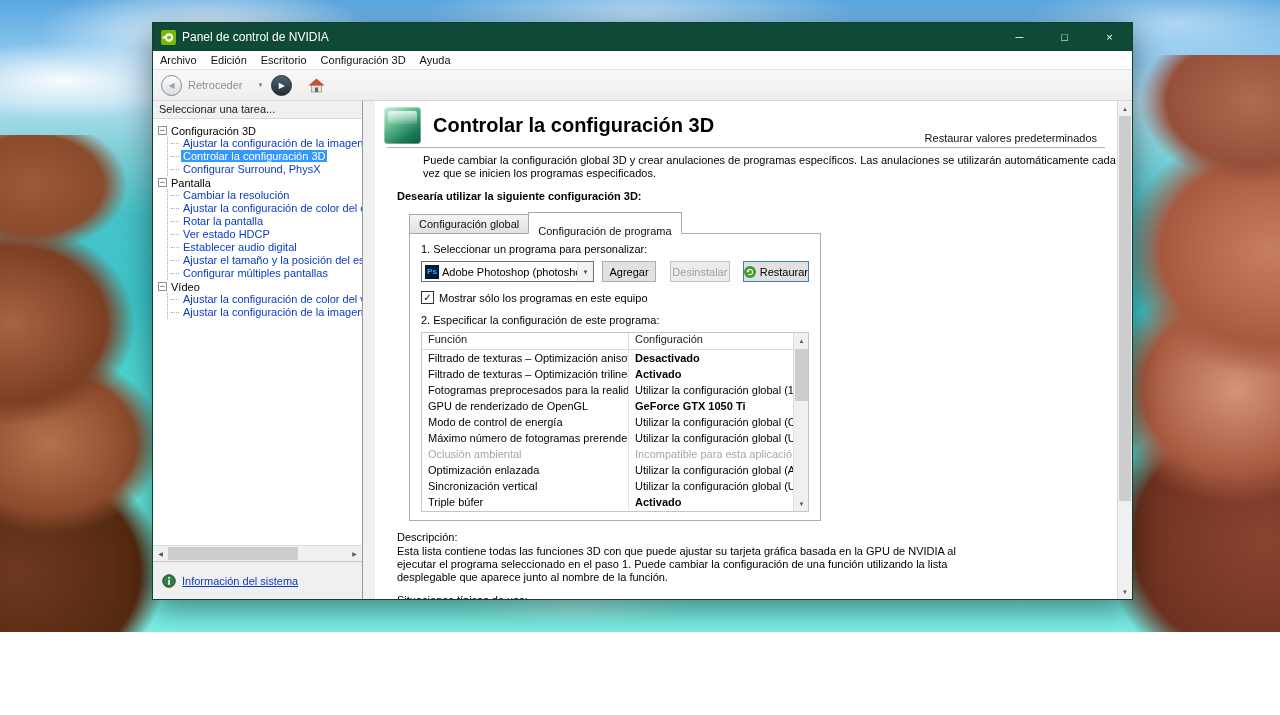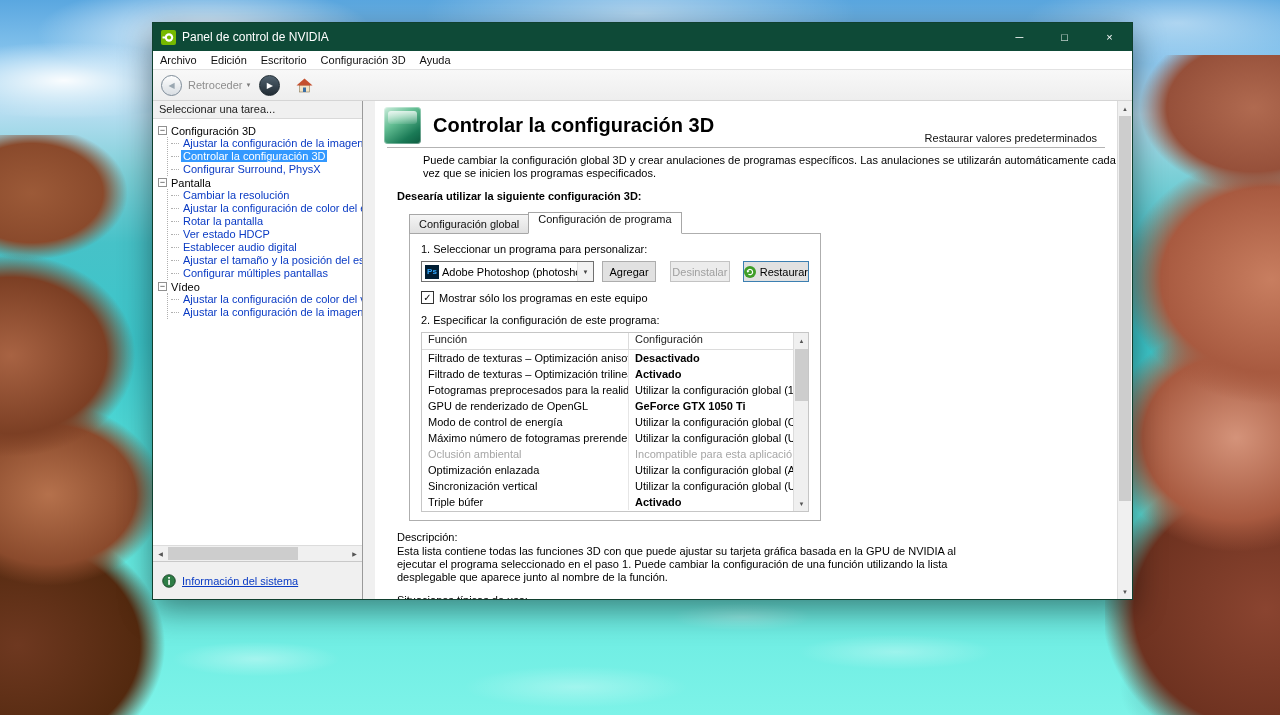--- a/index.html
+++ b/index.html
@@ -1,19 +1,19 @@
 <!DOCTYPE html>
 <html><head>
 <meta charset="utf-8">
 <style>
   * { margin:0; padding:0; box-sizing:border-box; }
   html,body { width:1280px; height:715px; overflow:hidden; font-family:"Liberation Sans", sans-serif; }
 
   
-  .desktop { position:relative; width:1280px; height:715px; overflow:hidden;
+  .desktop { position:relative; width:1280px; height:632px; overflow:hidden;
     background:linear-gradient(180deg,#5aa7e0 0%, #8ec9ef 9%, #b4ddf0 16%, #7fd0d8 24%,
       #46c2c8 34%, #3cc6ca 48%, #4fd8d5 62%, #63e8df 78%, #7df3e8 100%);
   }
   .clouds { position:absolute; left:0; top:0; right:0; height:230px; pointer-events:none;
     background:
       radial-gradient(ellipse 200px 55px at 5% 35%, rgba(255,255,255,.95), transparent 70%),
       radial-gradient(ellipse 240px 70px at 16% 14%, rgba(255,255,255,.85), transparent 70%),
       radial-gradient(ellipse 300px 80px at 50% 6%, rgba(255,255,255,.5), transparent 72%),
       radial-gradient(ellipse 220px 60px at 92% 10%, rgba(255,255,255,.45), transparent 70%);
   }
@@ -54,21 +54,21 @@
 
   .menubar { height:19px; background:#fff; display:flex; font-size:11px;
     border-bottom:1px solid #e2e2e2; flex:0 0 19px; }
   .menu-item { padding:0 7px; height:100%; display:flex; align-items:center; color:#111; }
 
   .toolbar { height:31px; background:linear-gradient(#f8f8f8,#eeeeee); border-bottom:1px solid #d5d5d5;
     display:flex; align-items:center; padding-left:8px; flex:0 0 31px; }
   .nav-circle { width:21px; height:21px; border-radius:50%; display:flex; align-items:center;
     justify-content:center; font-size:8px; }
   .nav-back { border:1px solid #7d8b98; background:linear-gradient(#fdfdfd,#d9dee3); color:#9aa7b1; }
-  .back-label { font-size:11px; color:#8e8e8e; margin:0 3px 0 6px; }
+  .back-label { font-size:11px; color:#8e8e8e; margin:0 15px 0 6px; }
   .nav-caret { font-size:6px; color:#7a7a7a; margin-right:8px; }
   .nav-fwd { border:1px solid #1f2a31; background:linear-gradient(#51626f,#212c34); color:#fff; margin-right:12px; }
   .home-btn { width:24px; height:24px; display:flex; align-items:center; justify-content:center; }
 
   .content { flex:1; display:flex; min-height:0;gap:12px; }
 
   
   .sidebar { width:210px; flex:0 0 210px; background:#fff; border-right:1px solid #9a9a9a;
     display:flex; flex-direction:column; min-height:0; }
   .sidebar-header { flex:0 0 18px; background:#f0f0f0; border-bottom:1px solid #d9d9d9;
@@ -108,21 +108,21 @@
   .page-title { font-size:20px; font-weight:bold; color:#000; margin-left:12px; }
   .restore-defaults { position:absolute; right:20px; bottom:1px; font-size:11px; color:#111; }
   .header-rule { border:none; border-top:1px solid #b3b3b3; margin:2px 12px 0 12px; }
 
   .intro { font-size:11px; line-height:13px; color:#000; margin:6px 30px 0 48px; width:700px; }
   .prompt { font-size:11px; font-weight:bold; margin:10px 0 0 22px; }
 
   .tabs { display:flex; margin:10px 0 0 34px; position:relative; z-index:2; }
   .tab { font-size:11px; padding:3px 9px 3px 9px; border:1px solid #a7a7a7; margin-right:-1px;
     background:linear-gradient(#f5f5f5,#e0e0e0); color:#111; position:relative; top:2px; height:20px; }
-  .tab.selected { background:#fff; border-bottom:1px solid #fff; top:0; height:22px; padding-top:0; z-index:3; }
+  .tab.selected { background:#fff; border-bottom:1px solid #fff; top:0; height:22px; padding-top:12px; z-index:3; }
 
   .panel { margin-left:34px; width:412px; border:1px solid #aeaeae; background:#fff;
     padding:9px 11px 8px 11px; position:relative; z-index:1; margin-top:-1px; }
   .step-label { font-size:11px; color:#000; }
 
   .program-row { display:flex; align-items:center; margin-top:6px; }
   .combo { width:173px; height:21px; border:1px solid #707070; background:#fff; display:flex; align-items:center; }
   .ps-icon { width:14px; height:14px; background:#001d33; color:#31a8ff; font-size:8px; font-weight:bold;
     display:flex; align-items:center; justify-content:center; margin:0 3px; flex:0 0 14px; }
   .combo-text { flex:1; font-size:11px; white-space:nowrap; overflow:hidden; }

